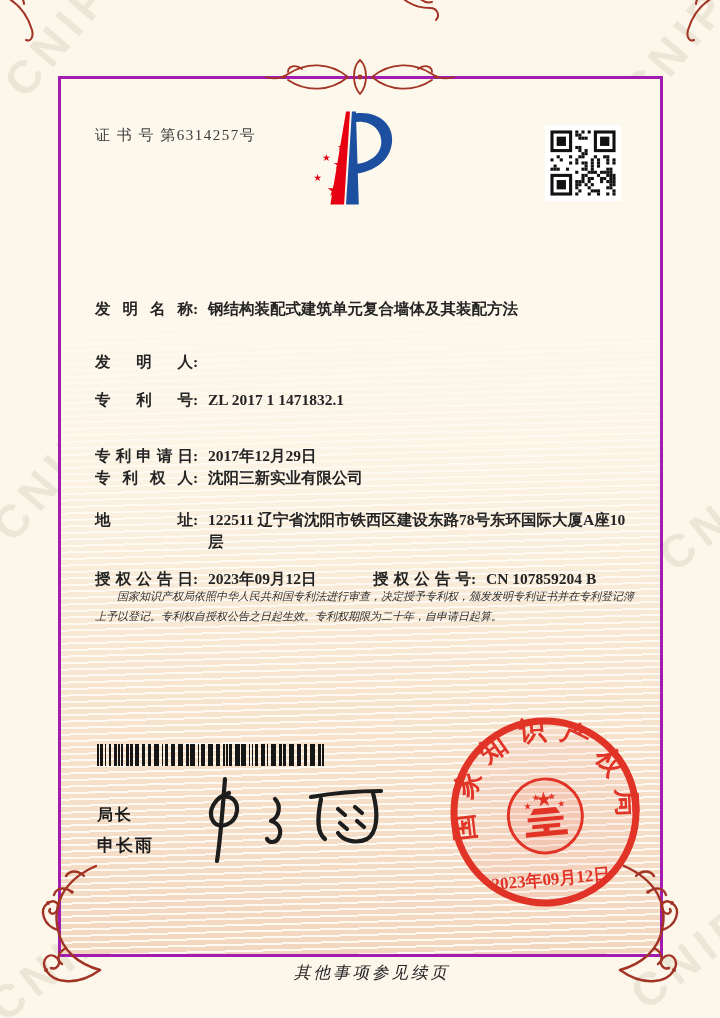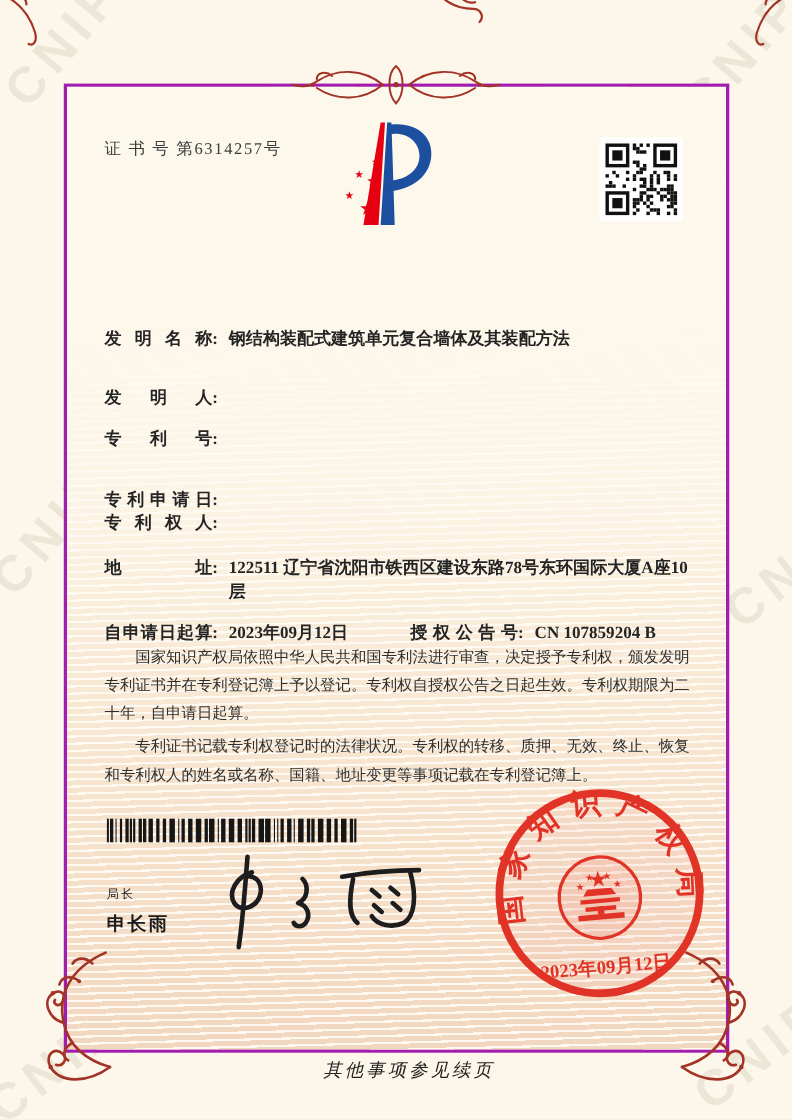--- a/index.html
+++ b/index.html
@@ -56,35 +56,35 @@
   .lbl{
     display:inline-block; width:98px; flex:0 0 98px;
     text-align:justify; text-align-last:justify; text-justify:inter-character;
   }
   .colon{display:inline-block; width:15px; flex:0 0 15px; text-align:left;}
   .val{flex:1; line-height:22px;}
   .val-grant{flex:0 0 165px;}
   
   .paras{
     position:absolute; left:34px; top:507px; width:541px; z-index:5;
-    font-size:14px; line-height:1.82; color:#2e2e2e; 
+    font-size:11px; line-height:1.82; color:#2e2e2e; font-style:italic;
   }
   .paras p{margin:0 0 5px 0; text-indent:2em;}
   
   .barcode{
     position:absolute; left:36px; top:665px; width:228px; height:22px;
     overflow:hidden; white-space:nowrap; z-index:5; font-size:0;
   }
   .barcode i{display:inline-block; height:100%; background:#161616; vertical-align:top;}
   
   .signer{
     position:absolute; left:36px; top:726px; z-index:6;
     font-family:"Liberation Sans","DejaVu Sans",sans-serif; color:#1b1b1b;
   }
-  .signer-title{font-size:11px; font-weight:400; letter-spacing:2px;}
+  .signer-title{font-size:16px; font-weight:700; letter-spacing:2px;}
   .signer-name{font-size:17px; font-weight:600; letter-spacing:2px; margin-top:8px;}
   .signature{position:absolute; left:122px; top:694px; width:220px; height:95px; z-index:6;}
   
   .seal{position:absolute; left:385px; top:634px; width:198px; height:198px; transform:rotate(-5deg); z-index:7; opacity:0.95;}
   
   .page-info{position:absolute; left:0; top:848px; width:100%; text-align:center; font-size:13.5px; letter-spacing:2px; color:#333; z-index:5;}
   .footer-note{
     position:absolute; left:12px; top:962px; width:100%; text-align:center;
     font-size:16.5px; letter-spacing:3px; color:#222; font-style:italic; z-index:3;
   }
@@ -316,47 +316,49 @@
           <span class="colon">:</span>
         <span class="val">钢结构装配式建筑单元复合墙体及其装配方法</span>
       </div>
       <div class="row r2">
         <span class="lbl">发明人</span>
           <span class="colon">:</span>
       </div>
       <div class="row r3">
         <span class="lbl">专利号</span>
           <span class="colon">:</span>
+        <span class="val">ZL 2017 1 1471832.1</span>
       </div>
       <div class="row r4">
         <span class="lbl">专利申请日</span>
           <span class="colon">:</span>
+        <span class="val">2017年12月29日</span>
       </div>
       <div class="row r5">
         <span class="lbl">专利权人</span>
           <span class="colon">:</span>
+        <span class="val">沈阳三新实业有限公司</span>
       </div>
       <div class="row r6">
         <span class="lbl">地址</span>
           <span class="colon">:</span>
         <span class="val">122511 辽宁省沈阳市铁西区建设东路78号东环国际大厦A座10层</span>
       </div>
       <div class="row">
-        <span class="lbl">自申请日起算</span>
+        <span class="lbl">授权公告日</span>
           <span class="colon">:</span>
         <span class="val val-grant">2023年09月12日</span>
         <span class="lbl">授权公告号</span>
           <span class="colon">:</span>
         <span class="val">CN 107859204 B</span>
       </div>
     </div>
 
     <div class="paras">
       <p>国家知识产权局依照中华人民共和国专利法进行审查，决定授予专利权，颁发发明专利证书并在专利登记簿上予以登记。专利权自授权公告之日起生效。专利权期限为二十年，自申请日起算。</p>
-      <p>专利证书记载专利权登记时的法律状况。专利权的转移、质押、无效、终止、恢复和专利权人的姓名或名称、国籍、地址变更等事项记载在专利登记簿上。</p>
     </div>
 
     <div class="barcode" id="barcode"><i style="width: 1.5px; margin-right: 1.5px;"></i><i style="width: 3px; margin-right: 1.5px;"></i><i style="width: 1.5px; margin-right: 3px;"></i><i style="width: 1.5px; margin-right: 3px;"></i><i style="width: 3px; margin-right: 1.5px;"></i><i style="width: 1.5px; margin-right: 1.5px;"></i><i style="width: 1.5px; margin-right: 3px;"></i><i style="width: 3px; margin-right: 1.5px;"></i><i style="width: 3px; margin-right: 1.5px;"></i><i style="width: 4.5px; margin-right: 3px;"></i><i style="width: 3px; margin-right: 3px;"></i><i style="width: 3px; margin-right: 3px;"></i><i style="width: 4.5px; margin-right: 3px;"></i><i style="width: 1.5px; margin-right: 1.5px;"></i><i style="width: 3px; margin-right: 3px;"></i><i style="width: 4.5px; margin-right: 3px;"></i><i style="width: 4.5px; margin-right: 3px;"></i><i style="width: 3px; margin-right: 1.5px;"></i><i style="width: 4.5px; margin-right: 3px;"></i><i style="width: 1.5px; margin-right: 1.5px;"></i><i style="width: 4.5px; margin-right: 3px;"></i><i style="width: 4.5px; margin-right: 3px;"></i><i style="width: 4.5px; margin-right: 3px;"></i><i style="width: 1.5px; margin-right: 1.5px;"></i><i style="width: 1.5px; margin-right: 1.5px;"></i><i style="width: 3px; margin-right: 3px;"></i><i style="width: 4.5px; margin-right: 1.5px;"></i><i style="width: 4.5px; margin-right: 3px;"></i><i style="width: 1.5px; margin-right: 1.5px;"></i><i style="width: 1.5px; margin-right: 1.5px;"></i><i style="width: 3px; margin-right: 3px;"></i><i style="width: 4.5px; margin-right: 1.5px;"></i><i style="width: 1.5px; margin-right: 3px;"></i><i style="width: 4.5px; margin-right: 3px;"></i><i style="width: 3px; margin-right: 1.5px;"></i><i style="width: 3px; margin-right: 3px;"></i><i style="width: 4.5px; margin-right: 3px;"></i><i style="width: 4.5px; margin-right: 3px;"></i><i style="width: 3px; margin-right: 3px;"></i><i style="width: 4.5px; margin-right: 3px;"></i><i style="width: 3px; margin-right: 1.5px;"></i><i style="width: 1.5px; margin-right: 3px;"></i></div>
 
     <div class="signer">
       <div class="signer-title">局长</div>
       <div class="signer-name">申长雨</div>
     </div>
 
     <svg class="signature" viewBox="0 0 220 95">

